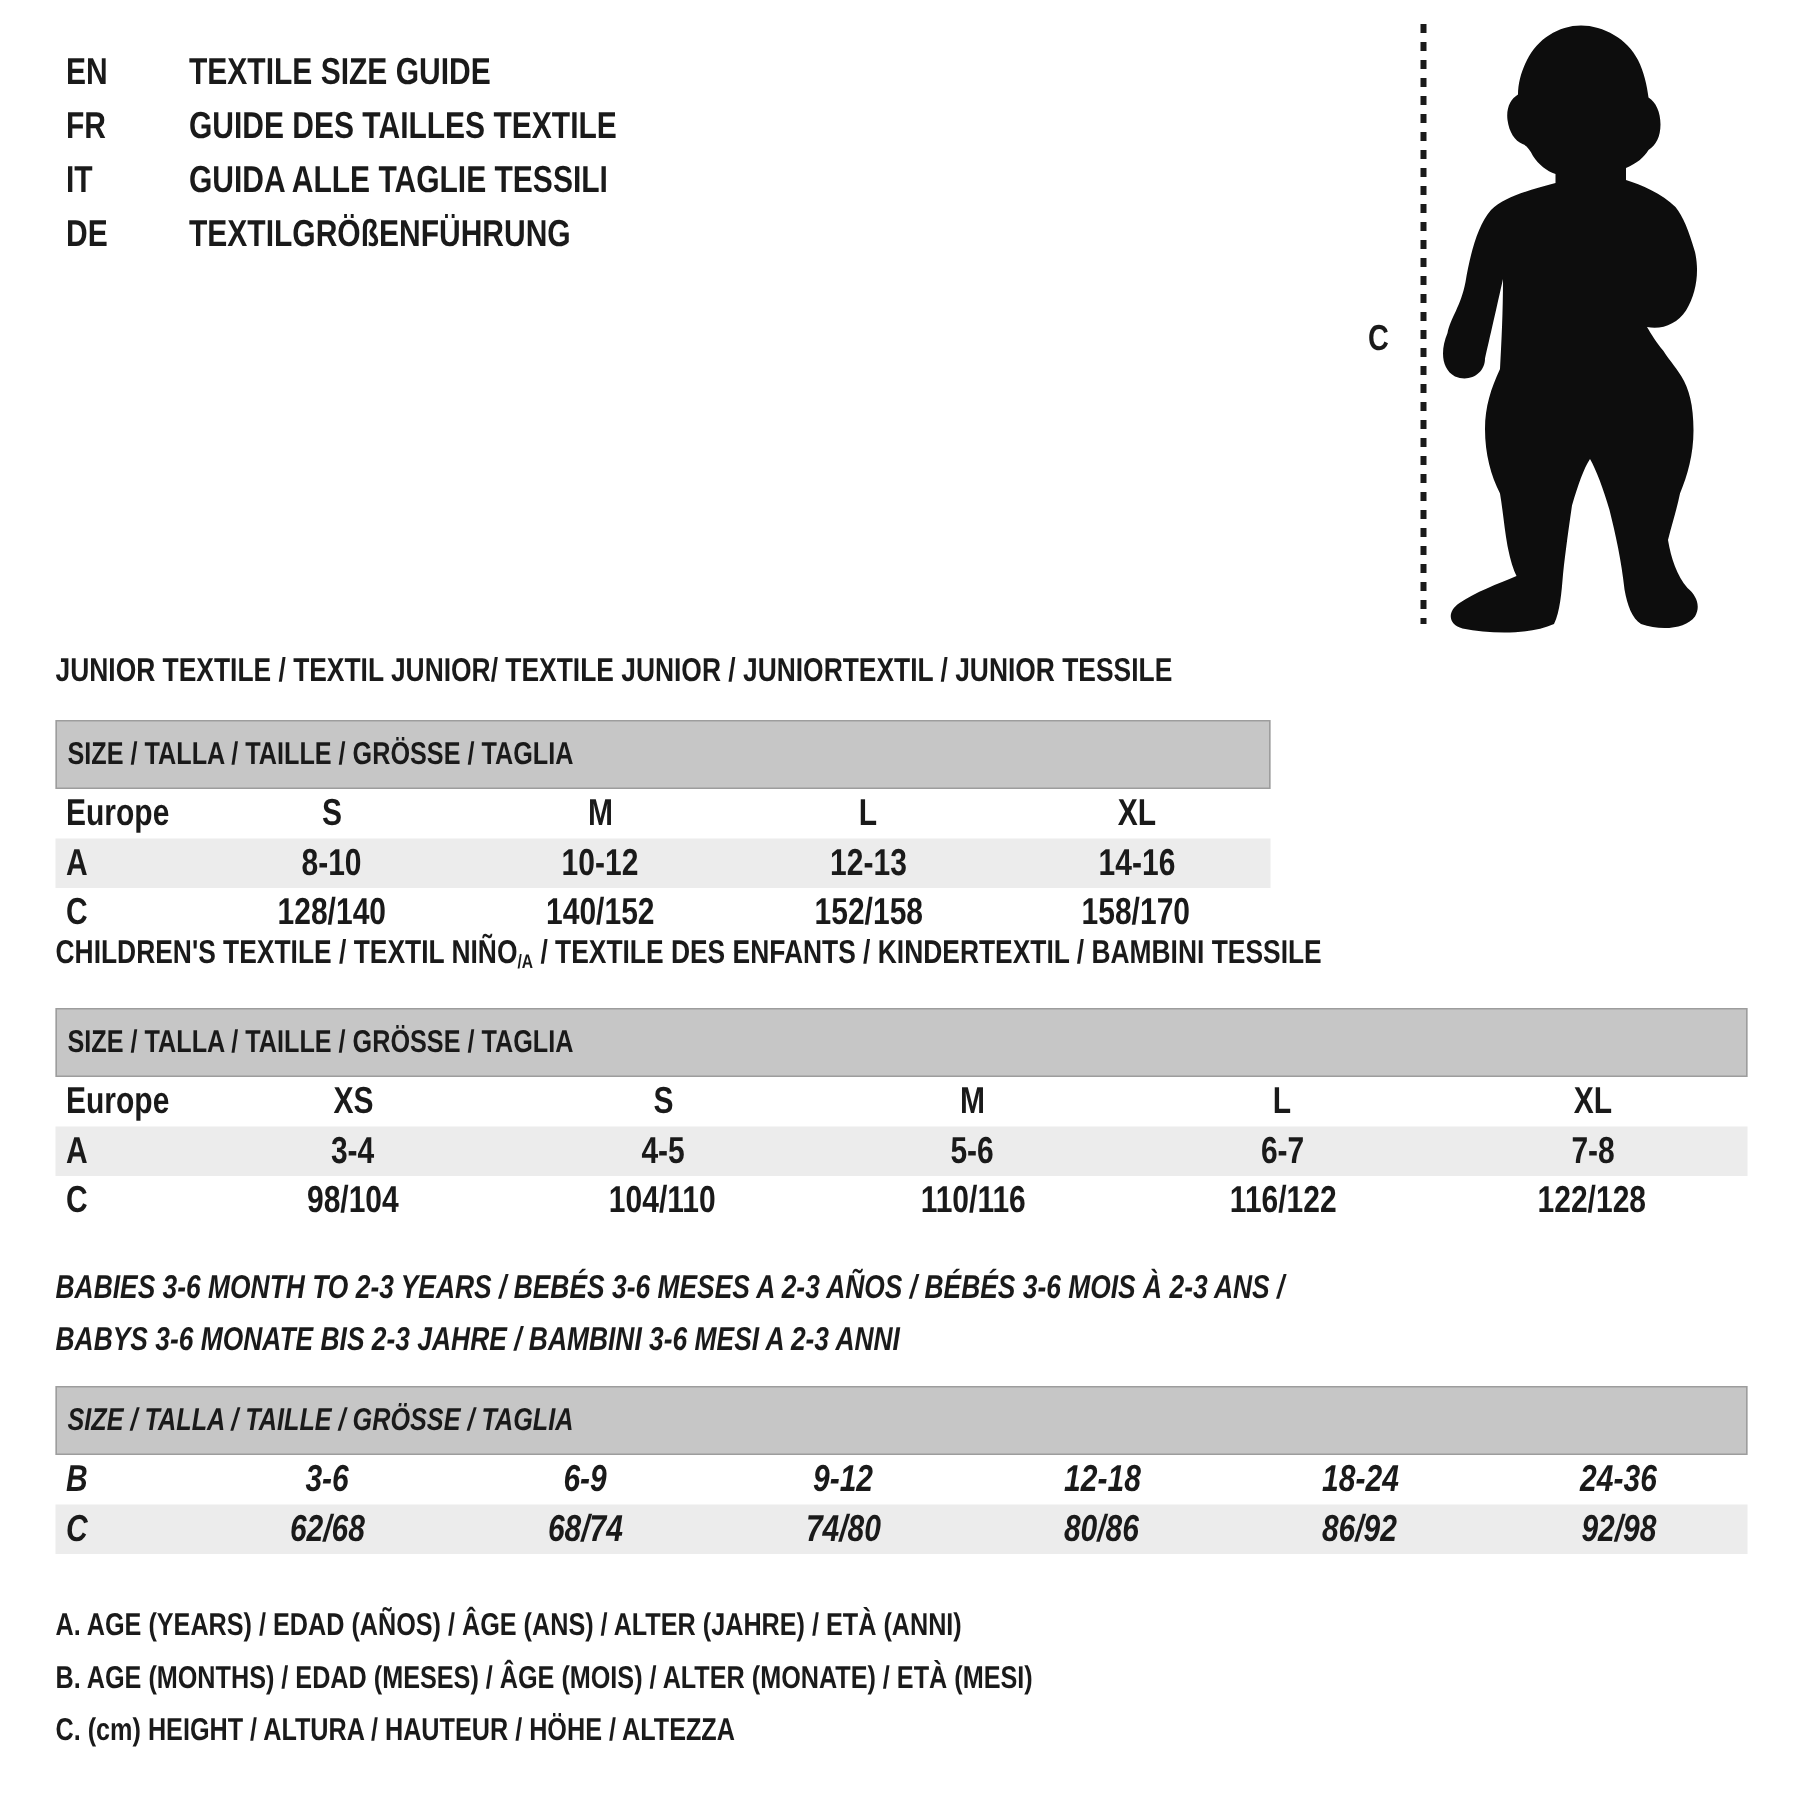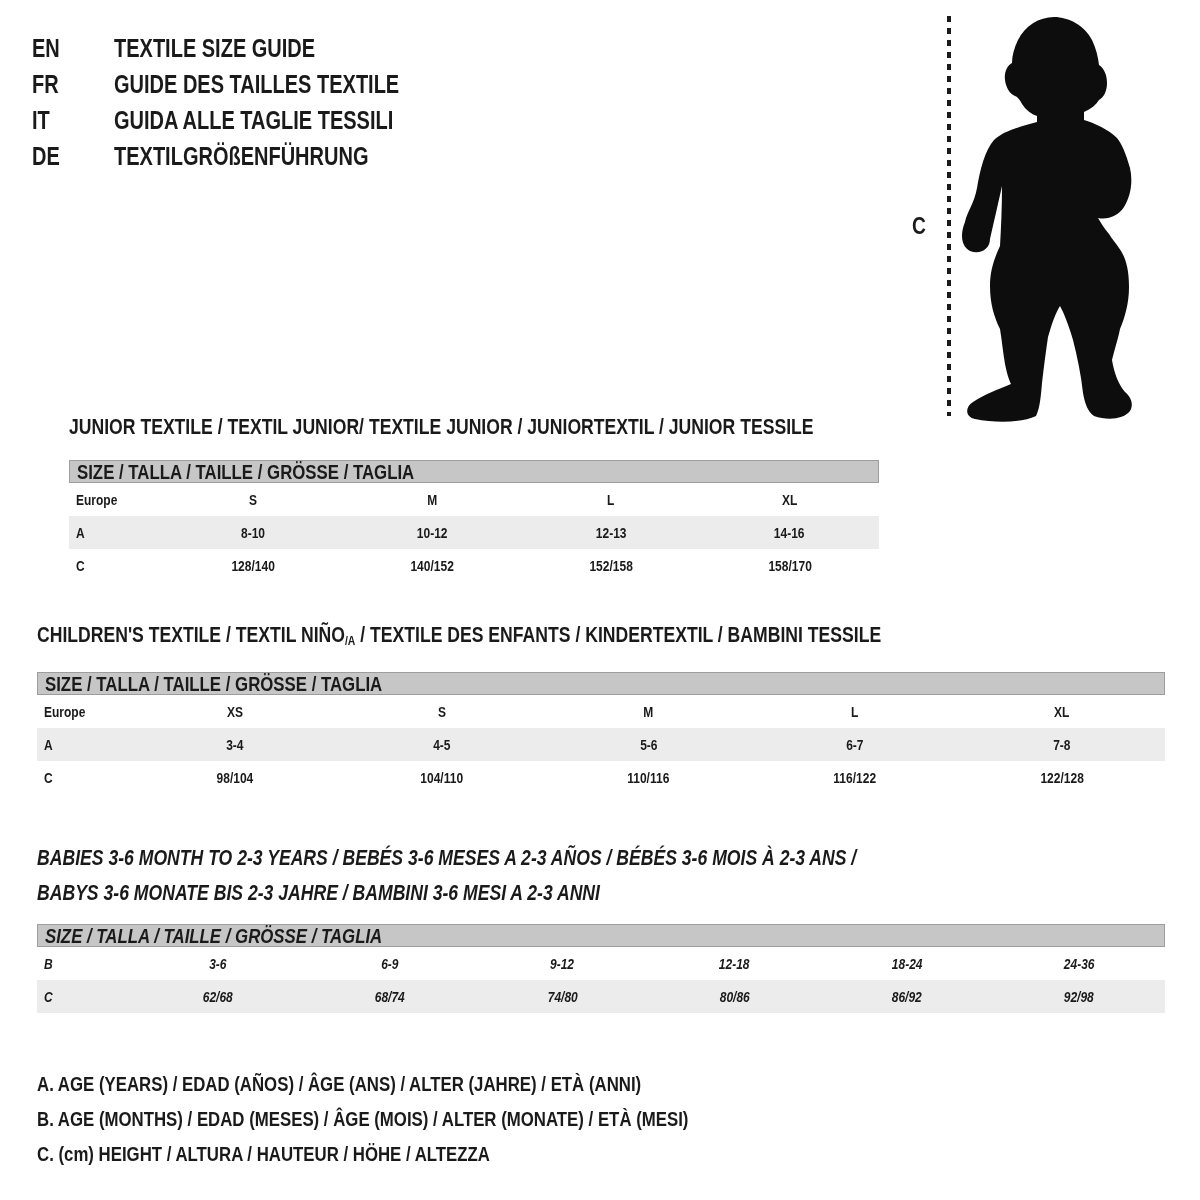--- a/index.html
+++ b/index.html
@@ -14,51 +14,51 @@
     font-weight:700;color:var(--ink);position:relative;overflow:hidden;
   }
   .page{position:absolute;inset:0;}
 
   
   .ct{transform:scaleX(0.8);transform-origin:0 50%;white-space:nowrap;display:inline-block;}
   .ctb{transform:scaleX(0.8);transform-origin:0 50%;white-space:nowrap;} 
   .ctc{transform:scaleX(0.8);transform-origin:50% 50%;white-space:nowrap;display:inline-block;}
 
   
-  .lang-block{position:absolute;left:32px;top:30px;}
+  .lang-block{position:absolute;left:44px;top:30px;}
   .lang-row{display:flex;height:36px;align-items:center;font-size:25px;}
   .lang-code{width:82px;}
 
   
   .measure-line{
     position:absolute;left:947px;top:16px;width:4px;height:400px;
     background:repeating-linear-gradient(to bottom,var(--ink) 0 6px,transparent 6px 12px);
   }
   .measure-label{position:absolute;left:912px;top:212px;font-size:24px;}
   .silhouette{position:absolute;left:957px;top:12px;}
 
   
   .section{position:absolute;left:37px;}
-  .section-junior{top:414px;width:810px;margin-left:32px;}
+  .section-junior{top:434px;width:810px;}
   .section-children{top:622px;width:1128px;}
   .section-babies{top:840px;width:1128px;font-style:italic;}
   .section-title{font-size:22px;line-height:25px;}
   .section-babies .section-title{line-height:35px;}
   .sub{font-size:13px;vertical-align:-3px;}
 
   .size-table{width:100%;}
   .section-junior .size-table{margin-top:21px;}
   .section-children .size-table{margin-top:19px;}
   .section-babies .size-table{margin-top:14px;}
 
   .band{
-    height:23px;background:var(--band-bg);border:1px solid var(--band-border);
+    height:46px;background:var(--band-bg);border:1px solid var(--band-border);
     display:flex;align-items:center;padding-left:7px;font-size:21px;
   }
-  .trow{display:flex;height:33px;align-items:center;font-size:15px;}
+  .trow{display:flex;height:33px;align-items:center;font-size:25px;}
   .trow.shaded{background:var(--shaded);}
   .tlabel{width:95px;padding-left:7px;}
   .tcell{flex:1;text-align:center;}
 
   
   .legend{position:absolute;left:37px;top:1066px;}
   .legend-line{height:35px;display:flex;align-items:center;font-size:21px;}
 </style>
 </head>
 <body>

